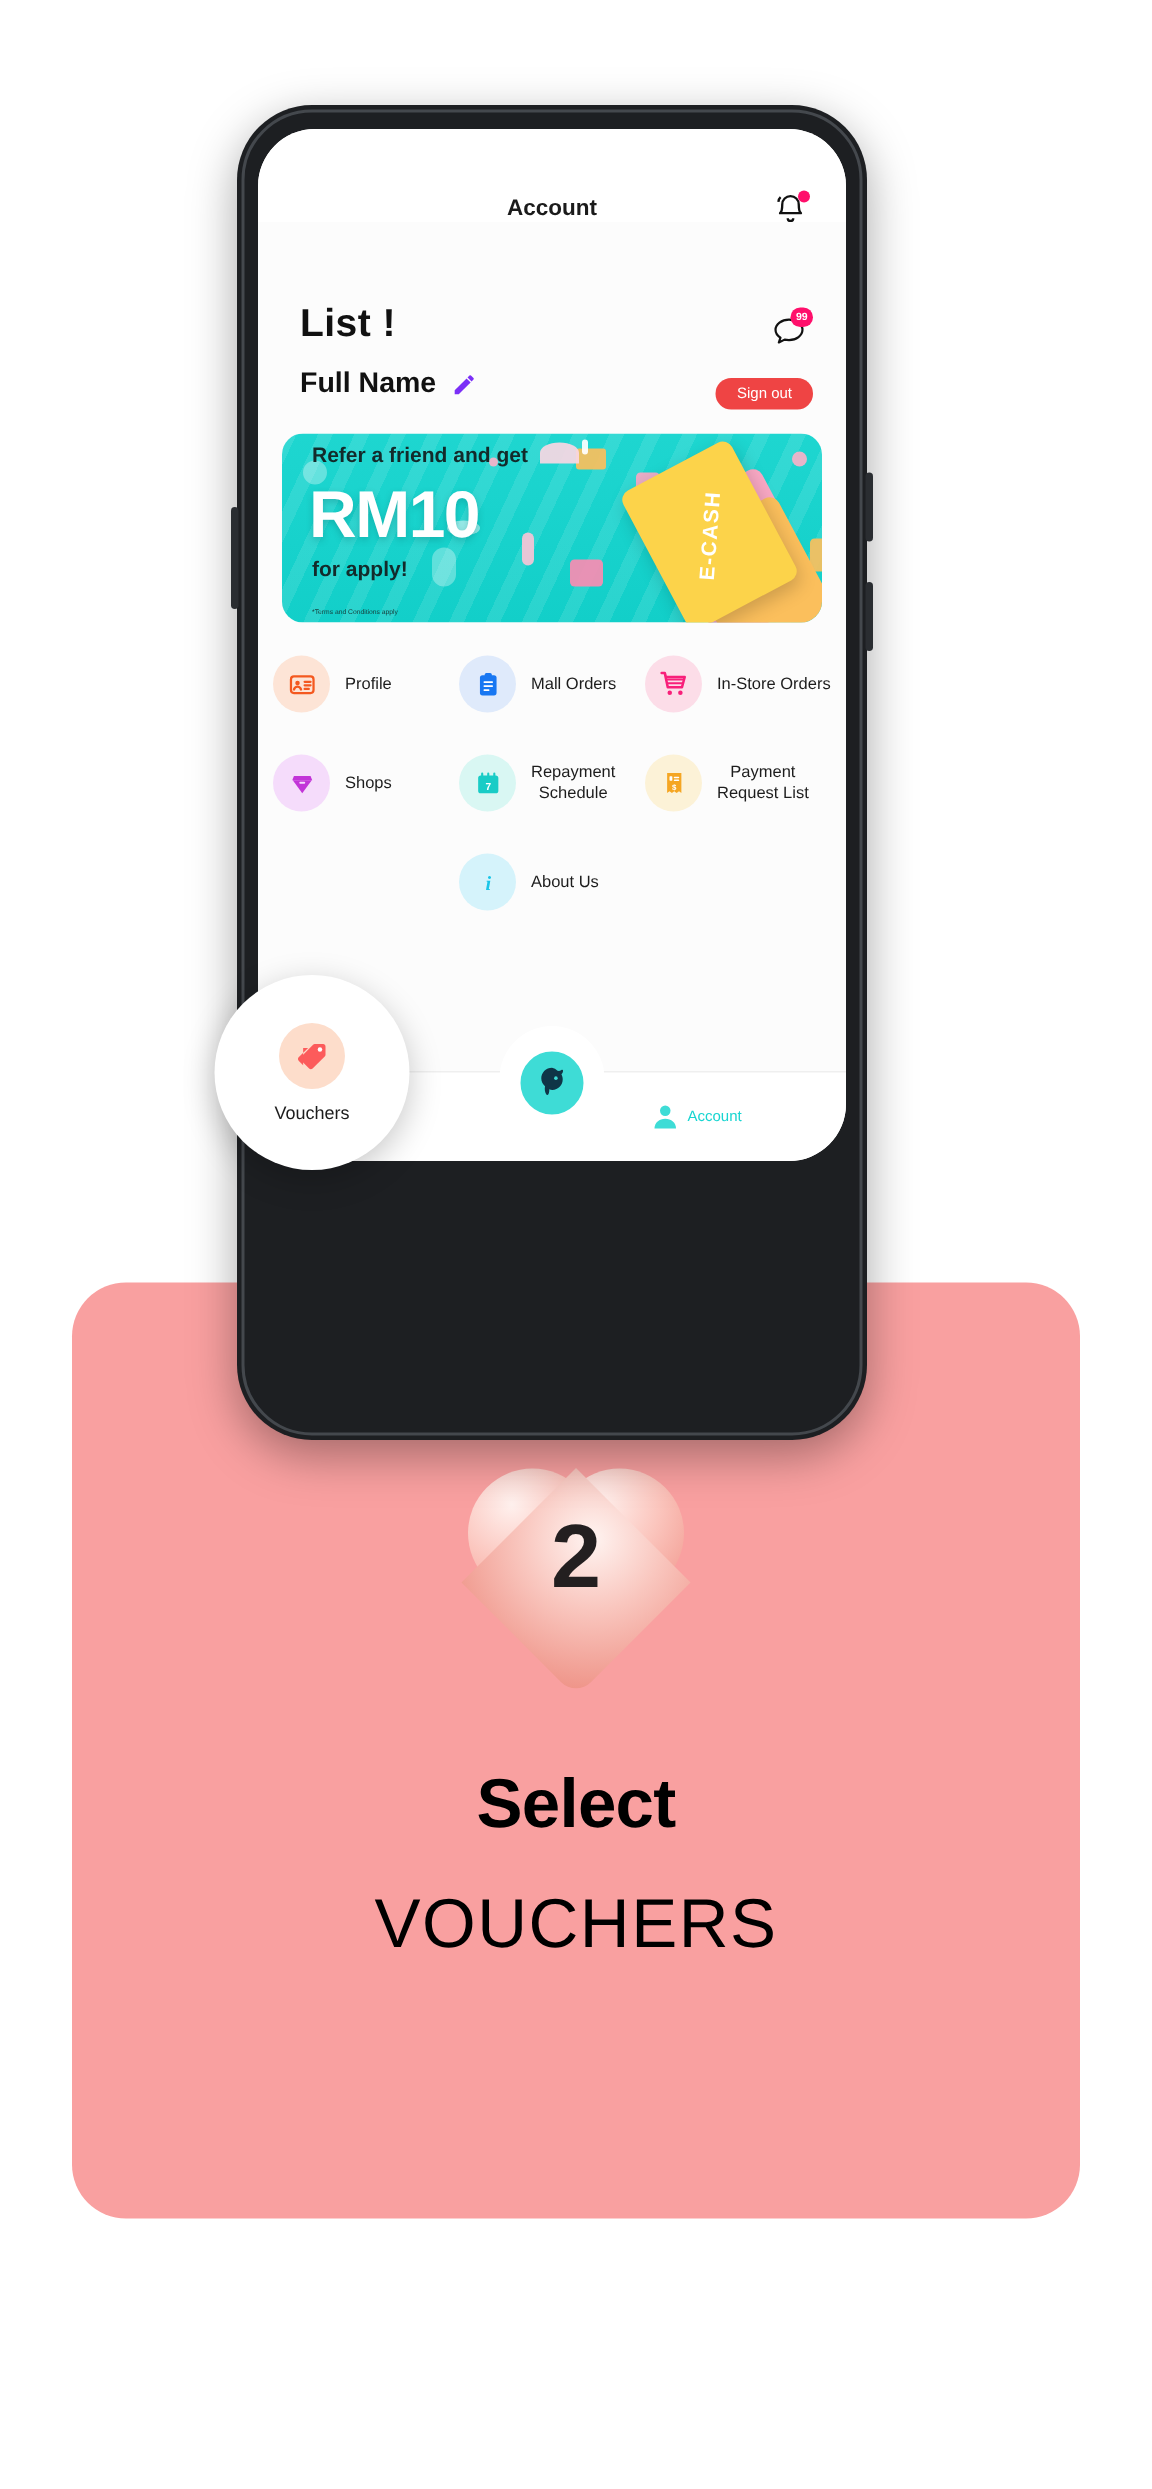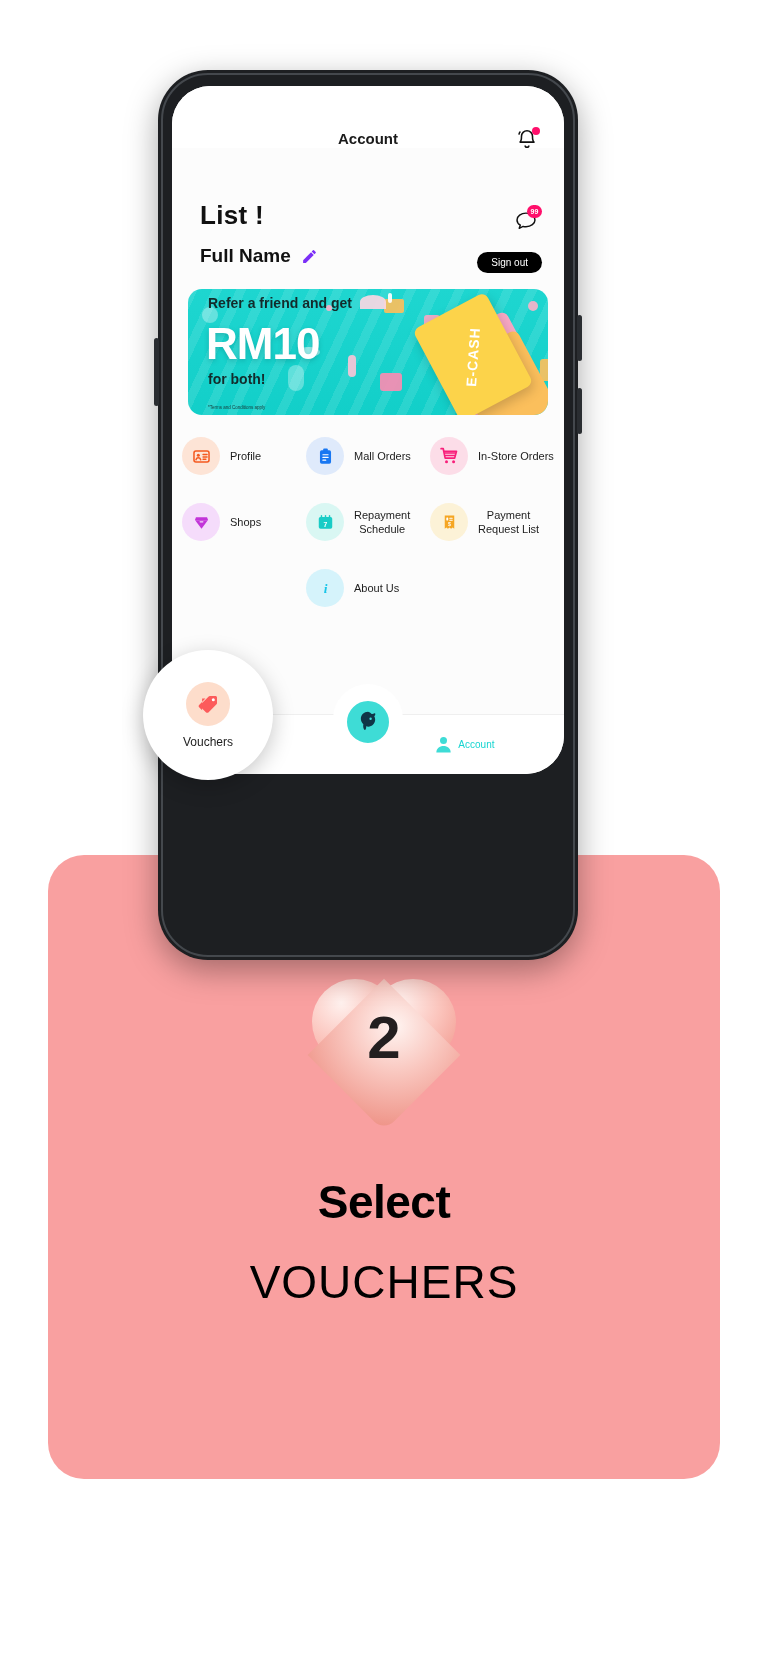--- a/index.html
+++ b/index.html
@@ -111,21 +111,21 @@
   .greet { position: relative; padding: 0 28px; margin-top: 52px; }
   .hello { font-size: 26px; font-weight: bold; color: #111; letter-spacing: .3px; }
   .name-row { display: flex; align-items: center; gap: 10px; margin-top: 14px; }
   .fullname { font-size: 19px; font-weight: bold; color: #111; }
   .pencil { width: 17px; height: 17px; }
   .chat {
     position: absolute; right: 26px; top: 10px; width: 24px; height: 22px;
   }
   .signout {
     position: absolute; right: 22px; top: 52px;
-    background: #000000; color: #fff;
+    background: #ef4444; color: #fff;
     border: none; border-radius: 14px;
     padding: 5px 14px; font-size: 10px;
     font-family: "Liberation Sans", sans-serif;
     cursor: pointer;
   }
 
   
   .banner {
     position: relative;
     margin: 22px 16px 0 16px;
@@ -288,21 +288,21 @@
         <div class="confetti" style="left:14px;top:18px;width:16px;height:16px;background:rgba(255,255,255,.35);border-radius:50%;"></div>
 
         <div class="ecash-b1"></div>
         <div class="ecash-b2"></div>
         <div class="ecash">
           <div class="lbl">E-CASH</div>
         </div>
 
         <div class="bn-t1">Refer a friend and get</div>
         <div class="bn-t2">RM10</div>
-        <div class="bn-t3">for both!</div>
+        <div class="bn-t3">for apply!</div>
         <div class="bn-t4">*Terms and Conditions apply</div>
       </div>
 
       <div class="grid">
 
         <div class="cell">
           <span class="ic" style="background:#FDE4D6;">
             <svg viewBox="0 0 24 24" width="19" height="19" fill="none" stroke="#F4581F" stroke-width="1.9">
               <rect x="2.5" y="5" width="19" height="14" rx="2.5"></rect>
               <circle cx="8" cy="10.5" r="1.9" fill="#F4581F" stroke="none"></circle>

